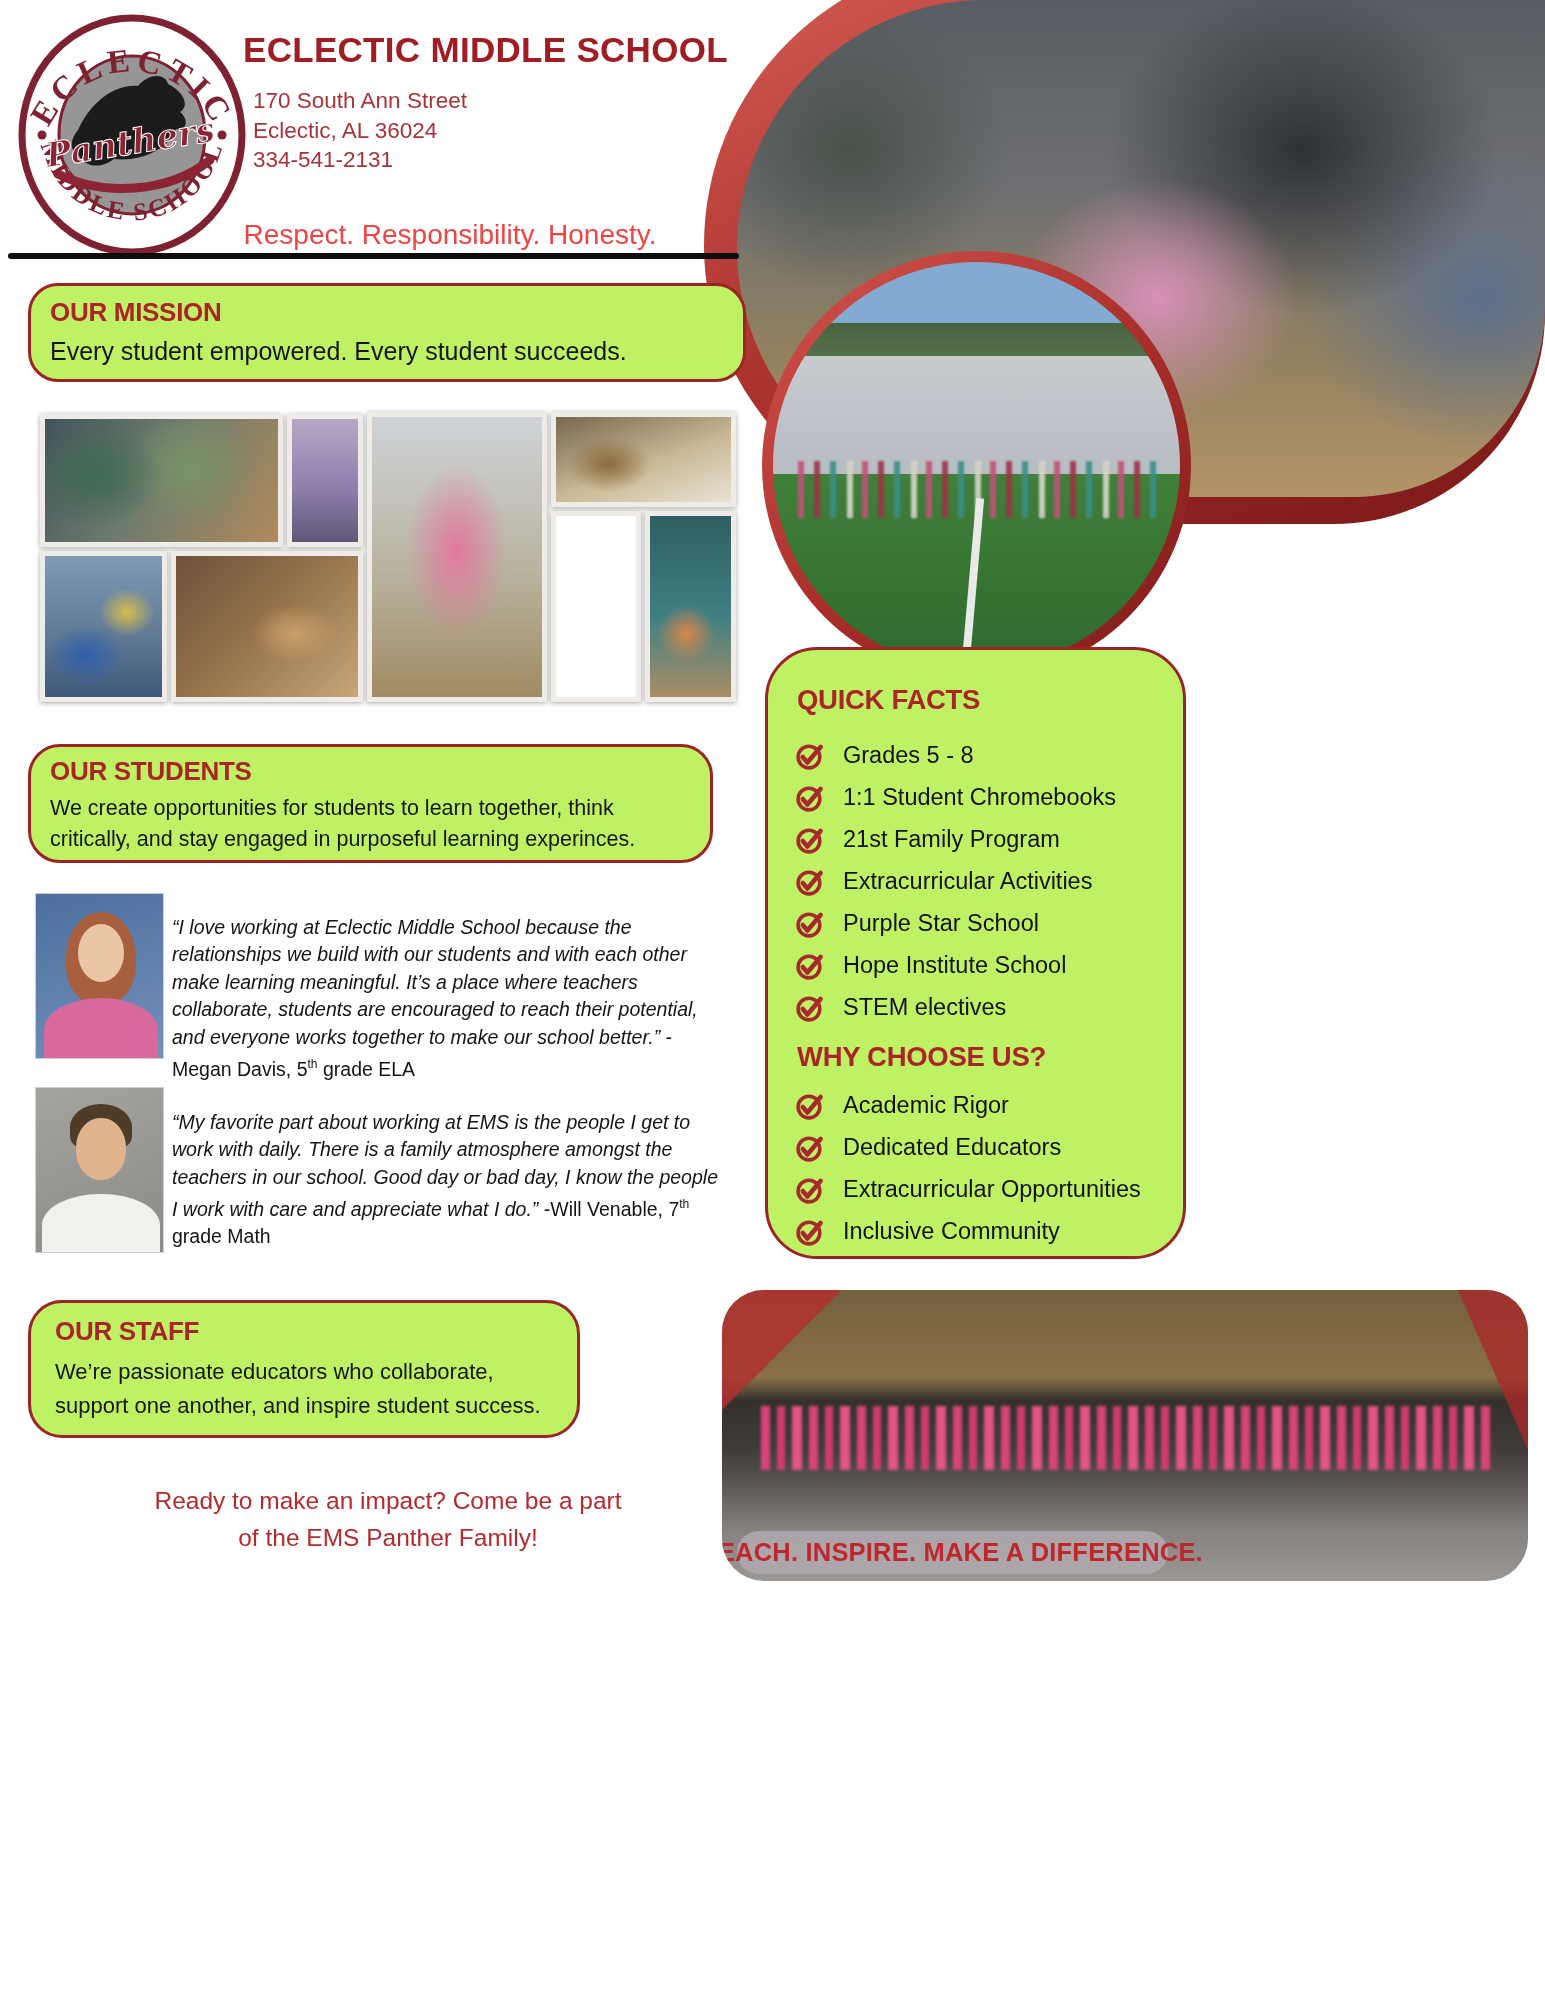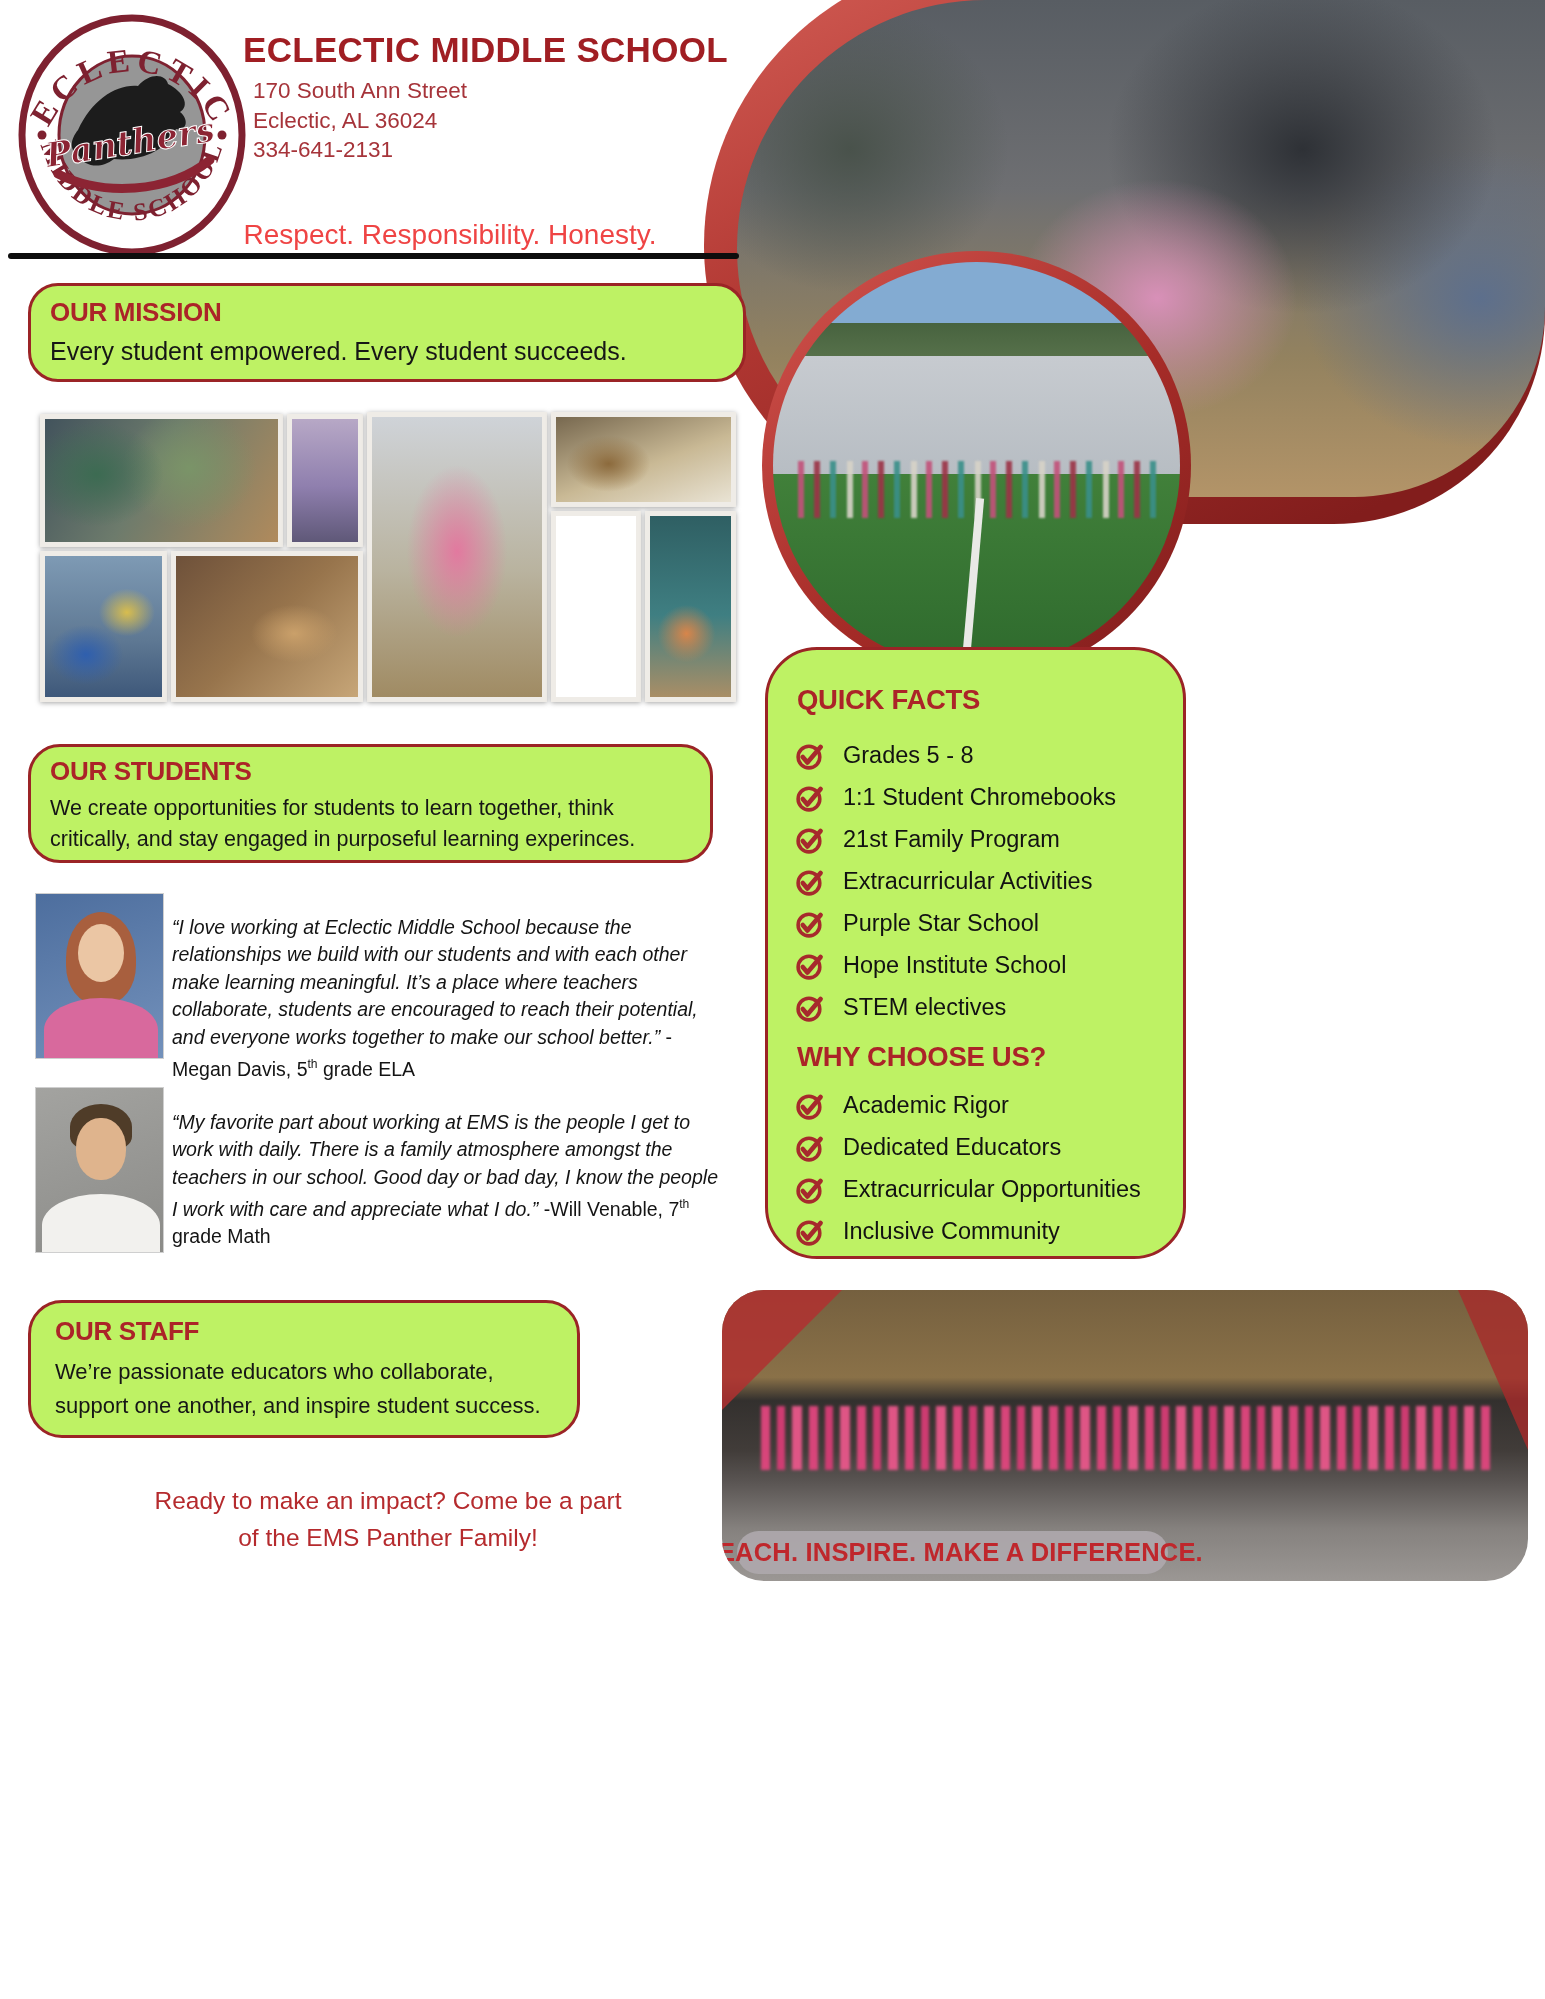--- a/index.html
+++ b/index.html
@@ -3,21 +3,21 @@
 <meta charset="utf-8">
 <style>
   html,body{margin:0;padding:0;background:#e9e9e9;}
   .page{position:relative;width:1545px;height:1999px;background:#ffffff;overflow:hidden;
         font-family:"Liberation Sans", sans-serif;color:#1d1d1f;}
   .abs{position:absolute;}
 
   
   .logo{left:16px;top:12px;width:232px;height:246px;}
   .school-name{left:243px;top:30px;font-size:35px;font-weight:800;color:#a01e23;letter-spacing:.3px;}
-  .address{left:253px;top:76px;font-size:22.5px;line-height:29.5px;color:#a6343a;}
+  .address{left:253px;top:86px;font-size:22.5px;line-height:29.5px;color:#a6343a;}
   .tagline{left:150px;top:219px;width:600px;text-align:center;font-size:28px;color:#ef4444;}
   .divider{left:8px;top:253px;width:731px;height:6px;background:#0d0d0d;border-radius:4px;}
 
   
   .hero-red{left:704px;top:-42px;width:841px;height:566px;
             border-radius:340px 0 250px 330px;
             background:linear-gradient(155deg,#d05a52 5%,#b13732 40%,#821d1c 90%);}
   .hero-photo{left:737px;top:0;width:808px;height:497px;border-radius:300px 0 230px 300px;overflow:hidden;
       background:
         radial-gradient(180px 150px at 30% 72%, #e07fae 0%, rgba(224,127,174,0) 70%),
@@ -152,21 +152,21 @@
       <circle cx="206" cy="123" r="4.5" fill="#7e2130"></circle>
       <path d="M62 118 C76 88 100 72 122 74 C134 60 150 62 152 72 C168 80 174 94 164 100 C174 108 170 120 160 117 C152 138 124 150 98 147 C84 158 68 154 63 144 C53 138 54 128 62 118 Z" fill="#1c1c1c"></path>
       <path d="M42 162 C86 184 152 182 194 148" stroke="#8c2433" stroke-width="9" fill="none" stroke-linecap="round"></path>
       <text x="116" y="142" text-anchor="middle" transform="rotate(-9 116 142)" font-family="DejaVu Serif, serif" font-style="italic" font-weight="bold" font-size="34" fill="#8c2433" stroke="#ffffff" stroke-width="1">Panthers</text>
     </svg>
   </div>
   <div class="abs school-name">ECLECTIC MIDDLE SCHOOL</div>
   <div class="abs address">
     <div>170 South Ann Street</div>
     <div>Eclectic, AL 36024</div>
-    <div>334-641-2131</div>
+    <div>334-541-2131</div>
   </div>
   <div class="abs tagline">Respect. Responsibility. Honesty.</div>
   <div class="abs divider"></div>
 
   <div class="abs rbox mission-box">
     <div class="box-title">OUR MISSION</div>
     <div class="mission-text">Every student empowered.  Every student succeeds.</div>
   </div>
 
   <div class="abs ph p1"></div>

